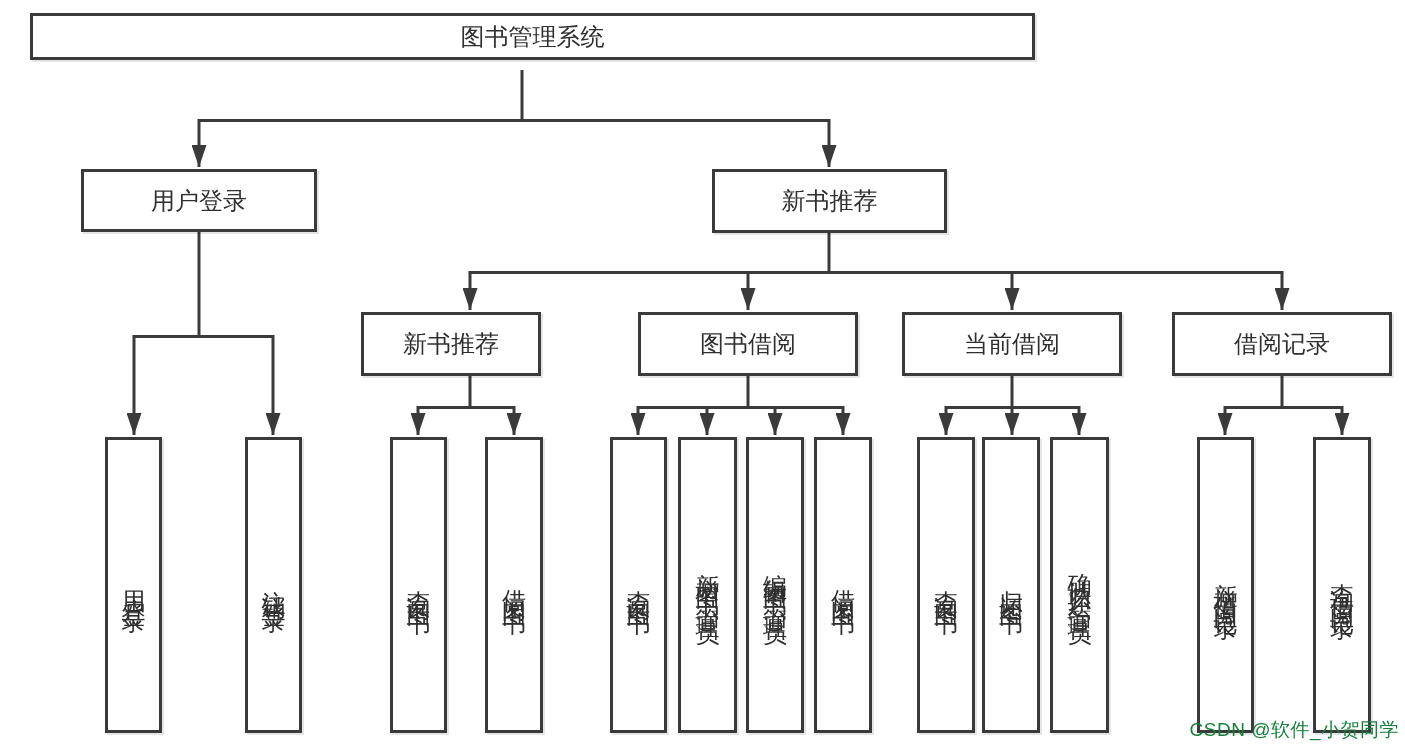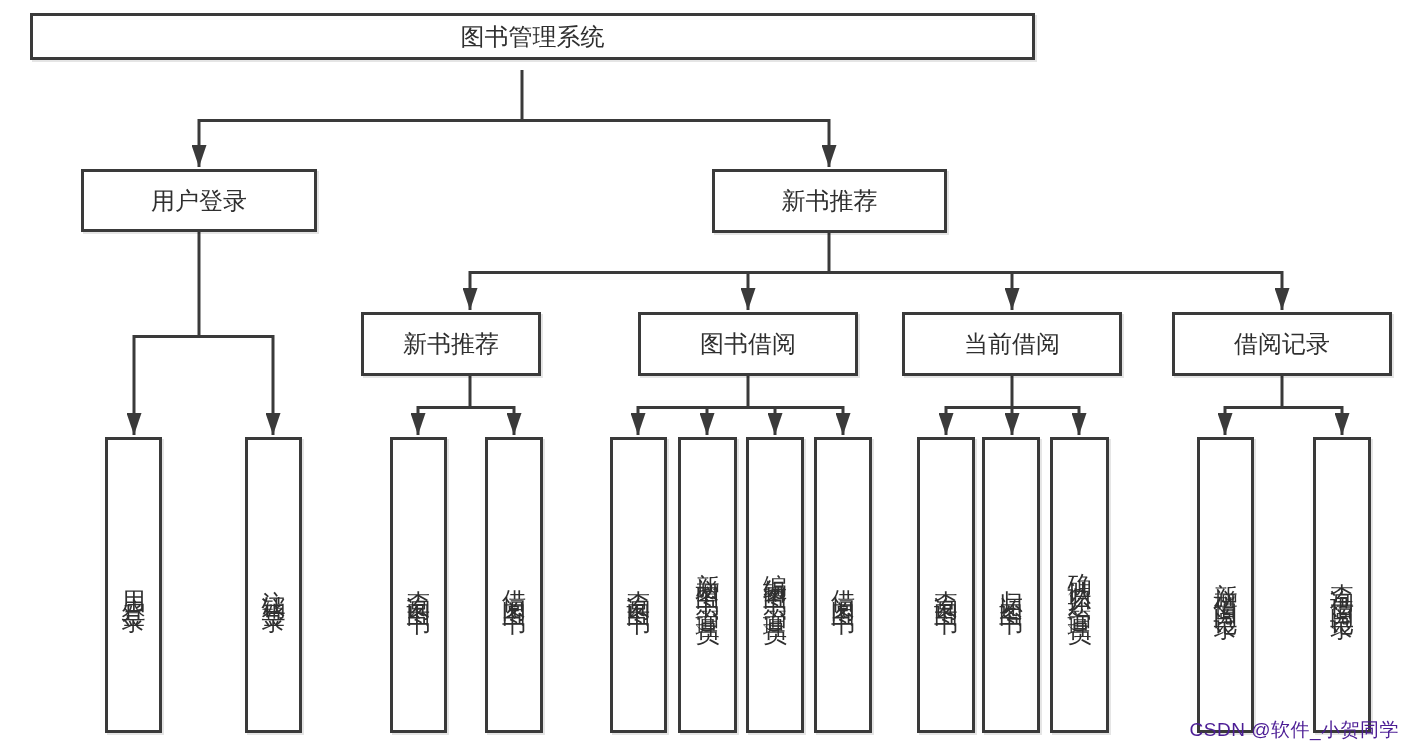--- a/index.html
+++ b/index.html
@@ -35,21 +35,21 @@
     writing-mode: vertical-rl;
     text-orientation: mixed;
     letter-spacing: 7px;
     line-height: 1;
   }
   .watermark {
     position: absolute;
     right: 6px;
     bottom: 4px;
     font-size: 19px;
-    color: #4c1d95;
+    color: #15803d;
     letter-spacing: 0.5px;
     z-index: 5;
   }
 </style>
 </head>
 <body>
 
 <div class="stage">
 
   <svg class="connectors" viewBox="0 0 1405 747" xmlns="http://www.w3.org/2000/svg">

